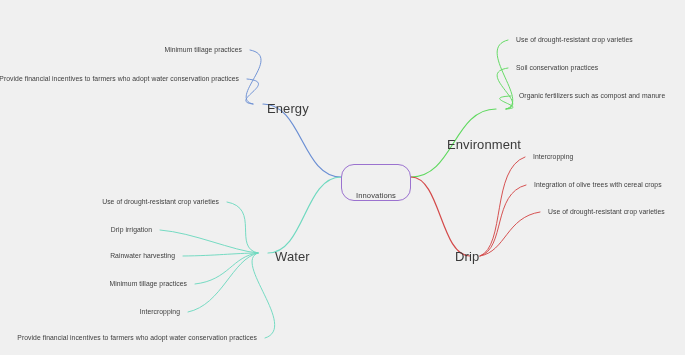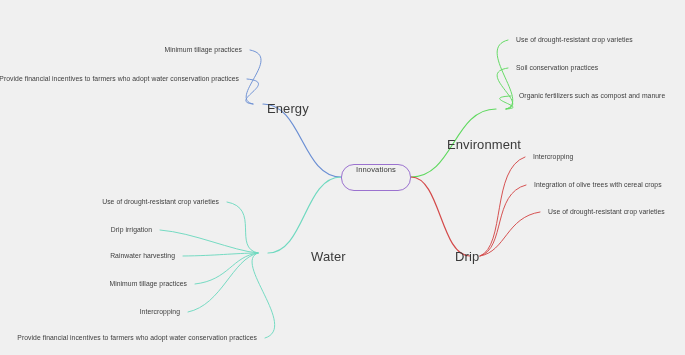--- a/index.html
+++ b/index.html
@@ -39,27 +39,27 @@
     letter-spacing: 0.05px;
   }
   .leaf-label.anchor-end {
     transform: translateX(-100%);
   }
   #center-node {
     position: absolute;
     left: 341px;
     top: 164px;
     width: 70px;
-    height: 27px;
+    height: 37px;
     border: 1.3px solid #9b72cf;
     border-radius: 13px;
     background: #f0f0f0;
     box-sizing: border-box;
     display: flex;
-    align-items: flex-start;
+    align-items: flex-end;
     justify-content: center;
   }
   #center-node-label {
     font-size: 7.6px;
     color: #3a3a3a;
     white-space: nowrap;
     letter-spacing: 0.1px;
   }
 </style>
 </head>
@@ -97,21 +97,21 @@
       <div class="leaf-label anchor-end" style="left: 242px; top: 46px;">Minimum tillage practices</div>
       <div class="leaf-label anchor-end" style="left: 239px; top: 75px;">Provide financial incentives to farmers who adopt water conservation practices</div>
       <div class="node-label" style="left: 447px; top: 105px; margin-top: 32px;">Environment</div>
       <div class="leaf-label" style="left: 516px; top: 36px;">Use of drought-resistant crop varieties</div>
       <div class="leaf-label" style="left: 516px; top: 64px;">Soil conservation practices</div>
       <div class="leaf-label" style="left: 519px; top: 92px;">Organic fertilizers such as compost and manure</div>
       <div class="node-label" style="left: 455px; top: 249px;">Drip</div>
       <div class="leaf-label" style="left: 533px; top: 153px;">Intercropping</div>
       <div class="leaf-label" style="left: 534px; top: 181px;">Integration of olive trees with cereal crops</div>
       <div class="leaf-label" style="left: 548px; top: 208px;">Use of drought-resistant crop varieties</div>
-      <div class="node-label" style="left: 275px; top: 249px; margin-left: 36px;">Water</div>
+      <div class="node-label" style="left: 275px; top: 249px;">Water</div>
       <div class="leaf-label anchor-end" style="left: 219px; top: 198px;">Use of drought-resistant crop varieties</div>
       <div class="leaf-label anchor-end" style="left: 152px; top: 226px;">Drip irrigation</div>
       <div class="leaf-label anchor-end" style="left: 175px; top: 252px;">Rainwater harvesting</div>
       <div class="leaf-label anchor-end" style="left: 187px; top: 280px;">Minimum tillage practices</div>
       <div class="leaf-label anchor-end" style="left: 180px; top: 308px;">Intercropping</div>
       <div class="leaf-label anchor-end" style="left: 257px; top: 334px;">Provide financial incentives to farmers who adopt water conservation  practices</div>
     </div>
 
 </div>
 

